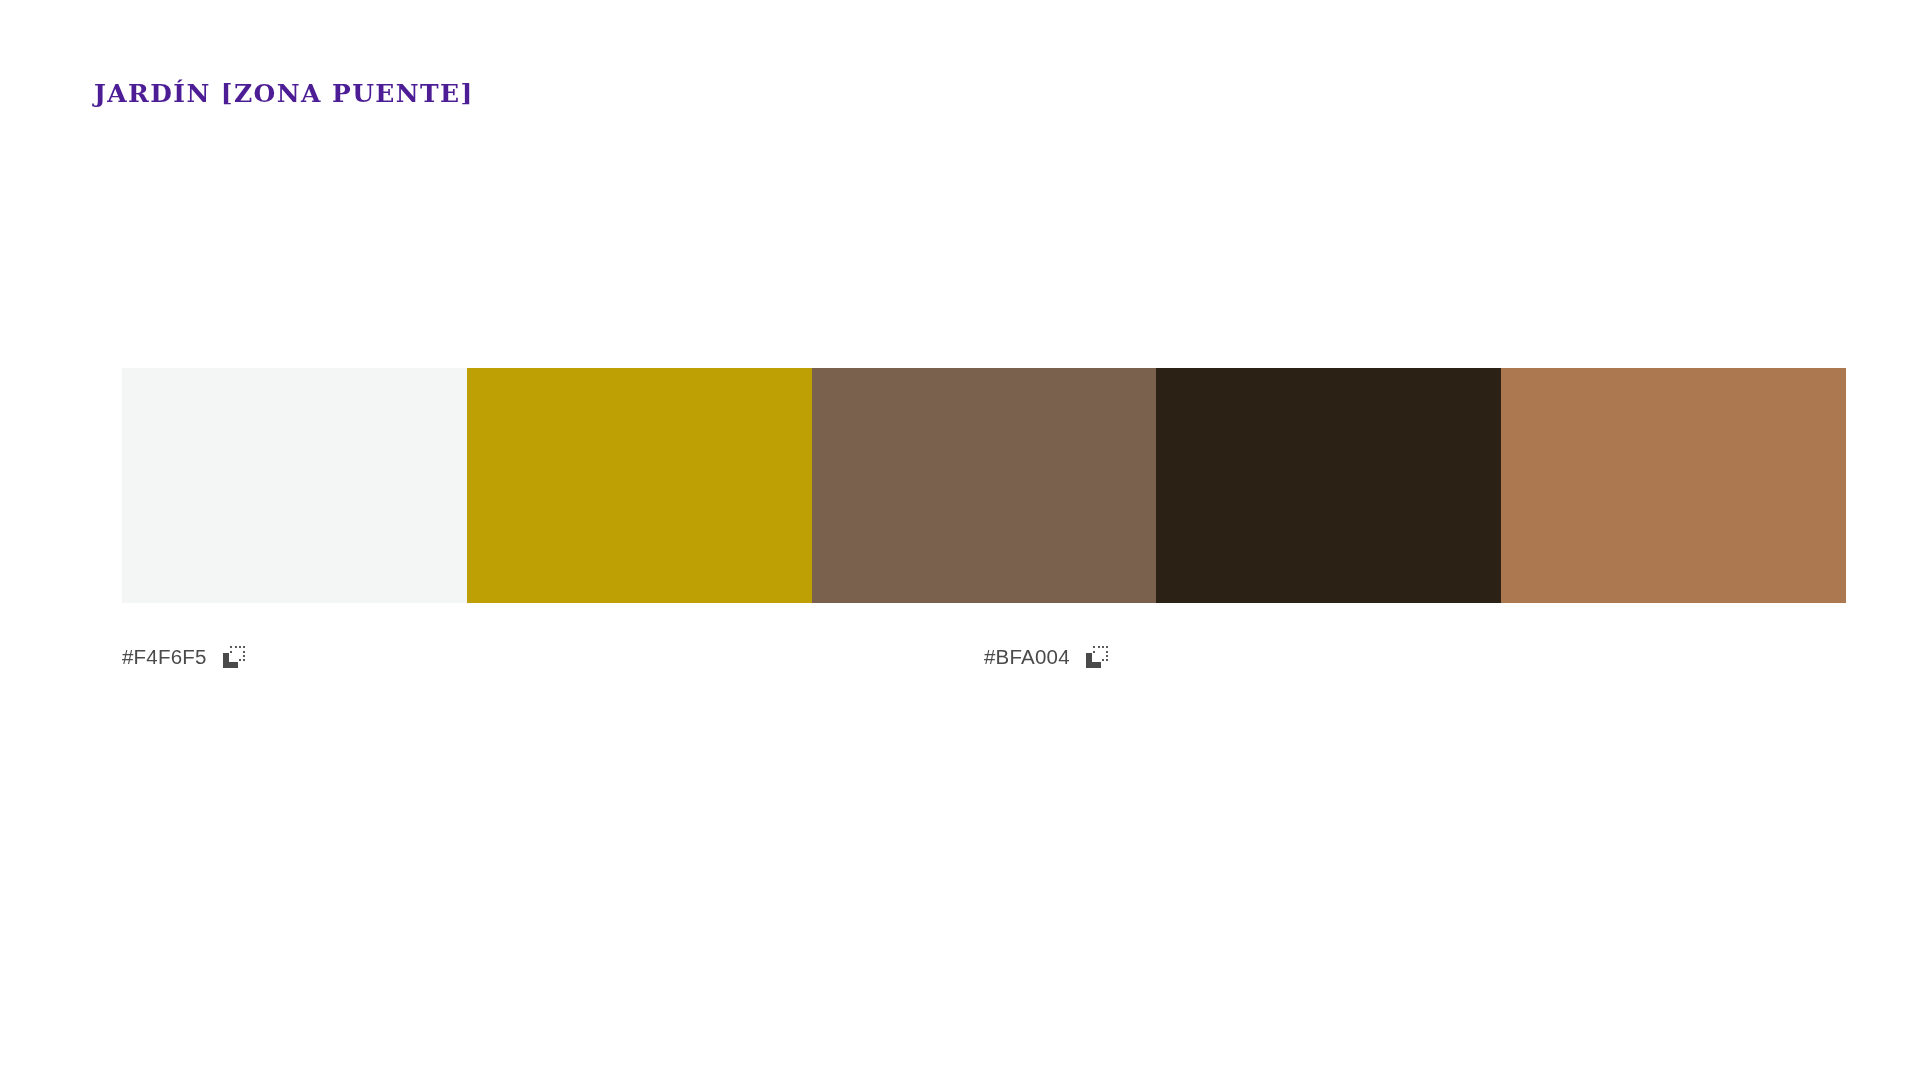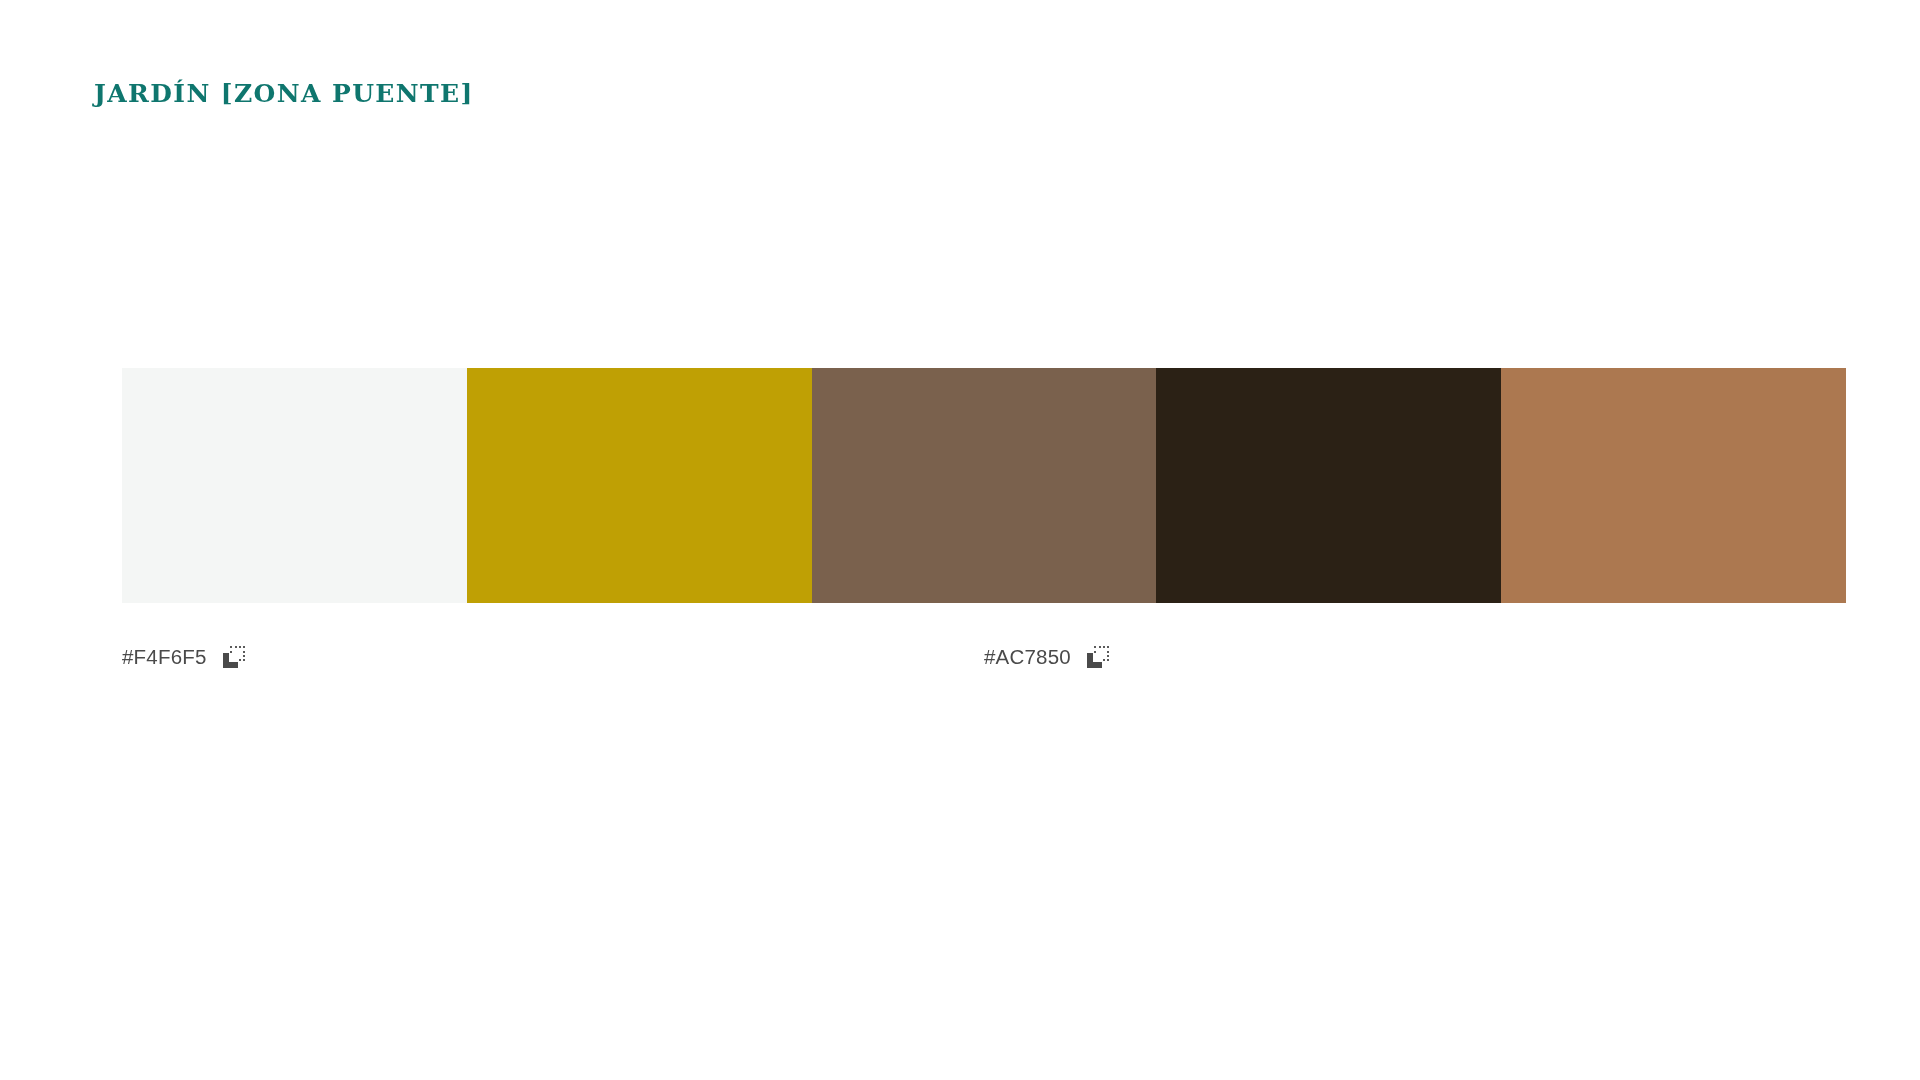--- a/index.html
+++ b/index.html
@@ -20,21 +20,21 @@
   
   .palette-title {
     position: absolute;
     left: 94px;
     top: 78px;
     font-family: "DejaVu Serif", "Liberation Serif", serif;
     font-size: 25px;
     line-height: 32px;
     font-weight: 700;
     letter-spacing: 1.4px;
-    color: #0f766e;
+    color: #4c1d95;
     white-space: nowrap;
   }
 
   
   .swatch-strip {
     position: absolute;
     left: 122px;
     top: 368px;
     width: 1724px;
     height: 235px;
@@ -133,26 +133,26 @@
   <div class="label-cell">
     <span class="hex-text">#F4F6F5</span>
     <span class="copy-icon">
       <span class="sheet-back"></span>
       <span class="sheet-front">
         <span class="sheet-front-notch"></span>
       </span>
     </span>
   </div>
 
-
-
-
   <div class="label-cell">
-    <span class="hex-text">#AC7850</span>
+    <span class="hex-text">#BFA004</span>
     <span class="copy-icon">
       <span class="sheet-back"></span>
       <span class="sheet-front">
         <span class="sheet-front-notch"></span>
       </span>
     </span>
   </div>
 
+
+
+
 </div>
 
 </body></html>

